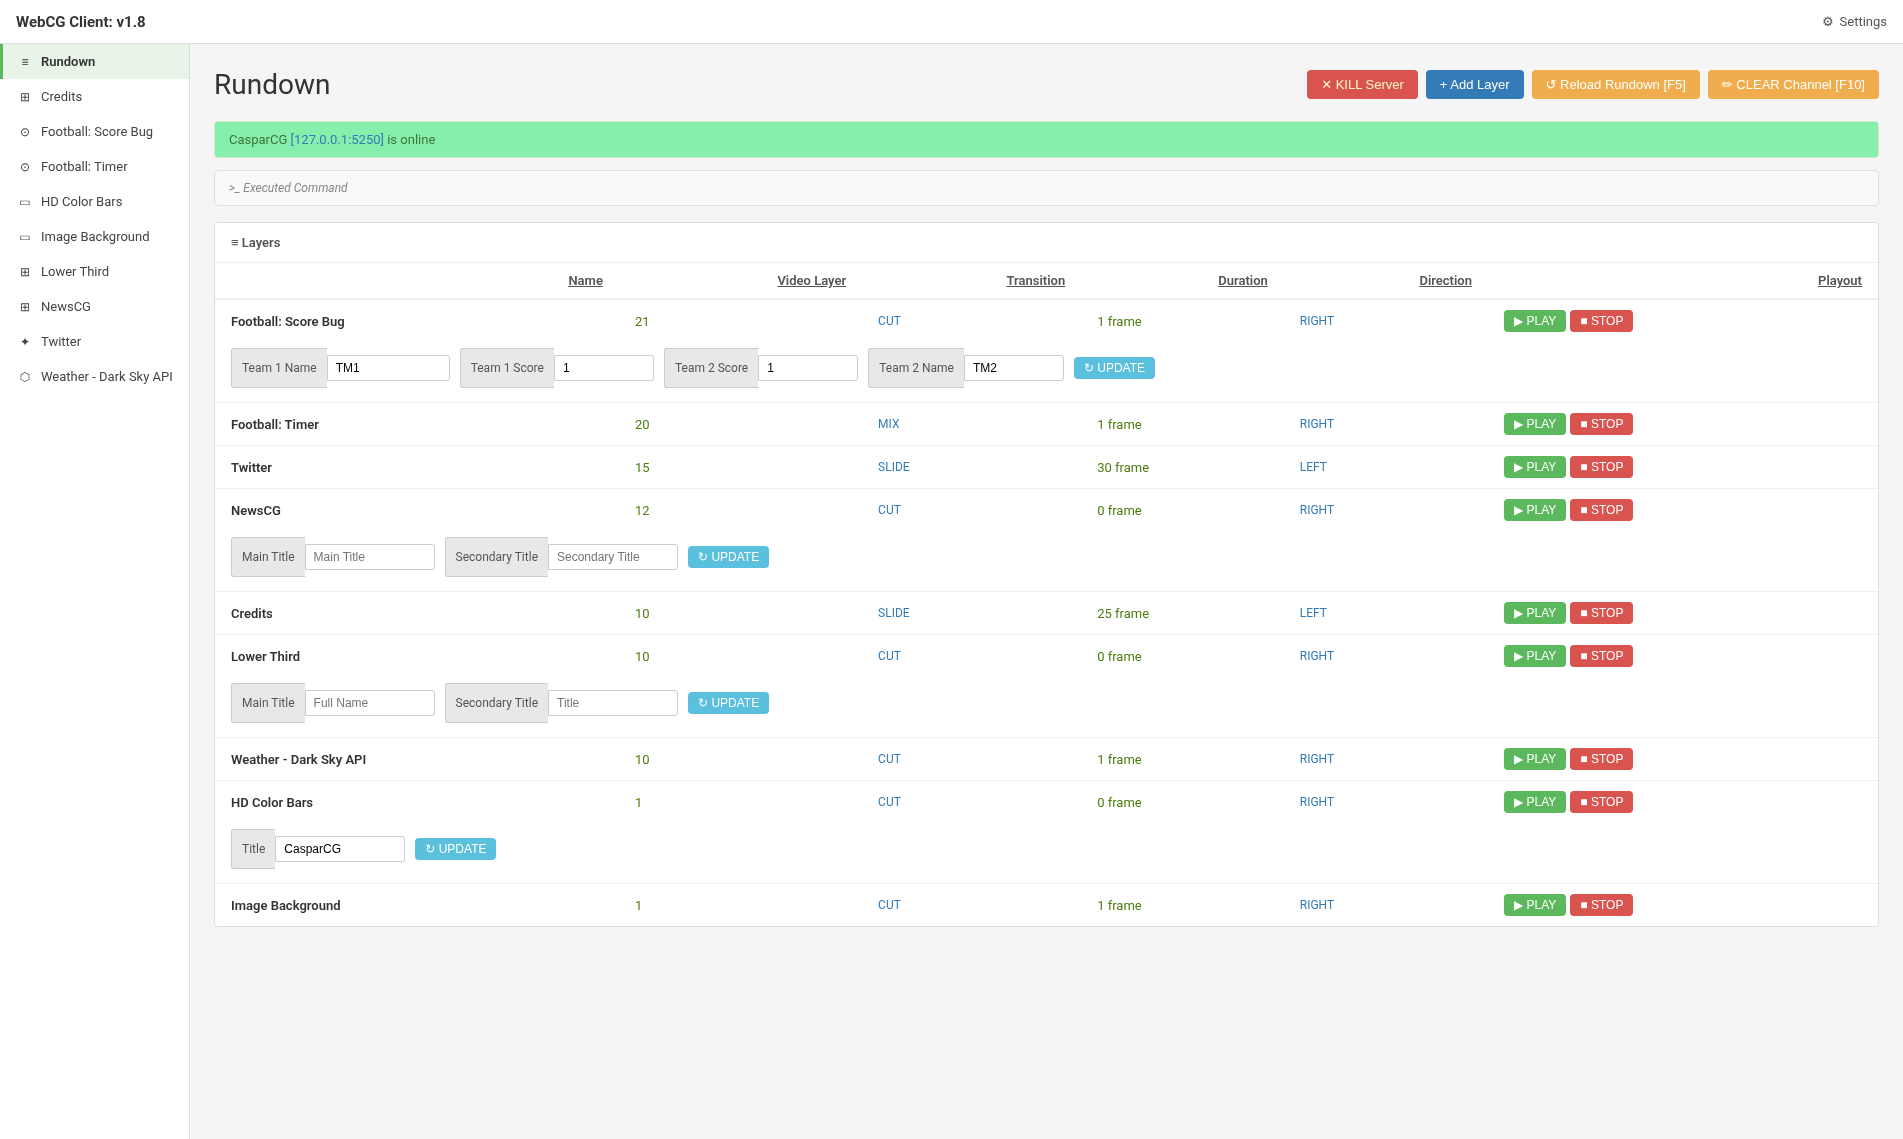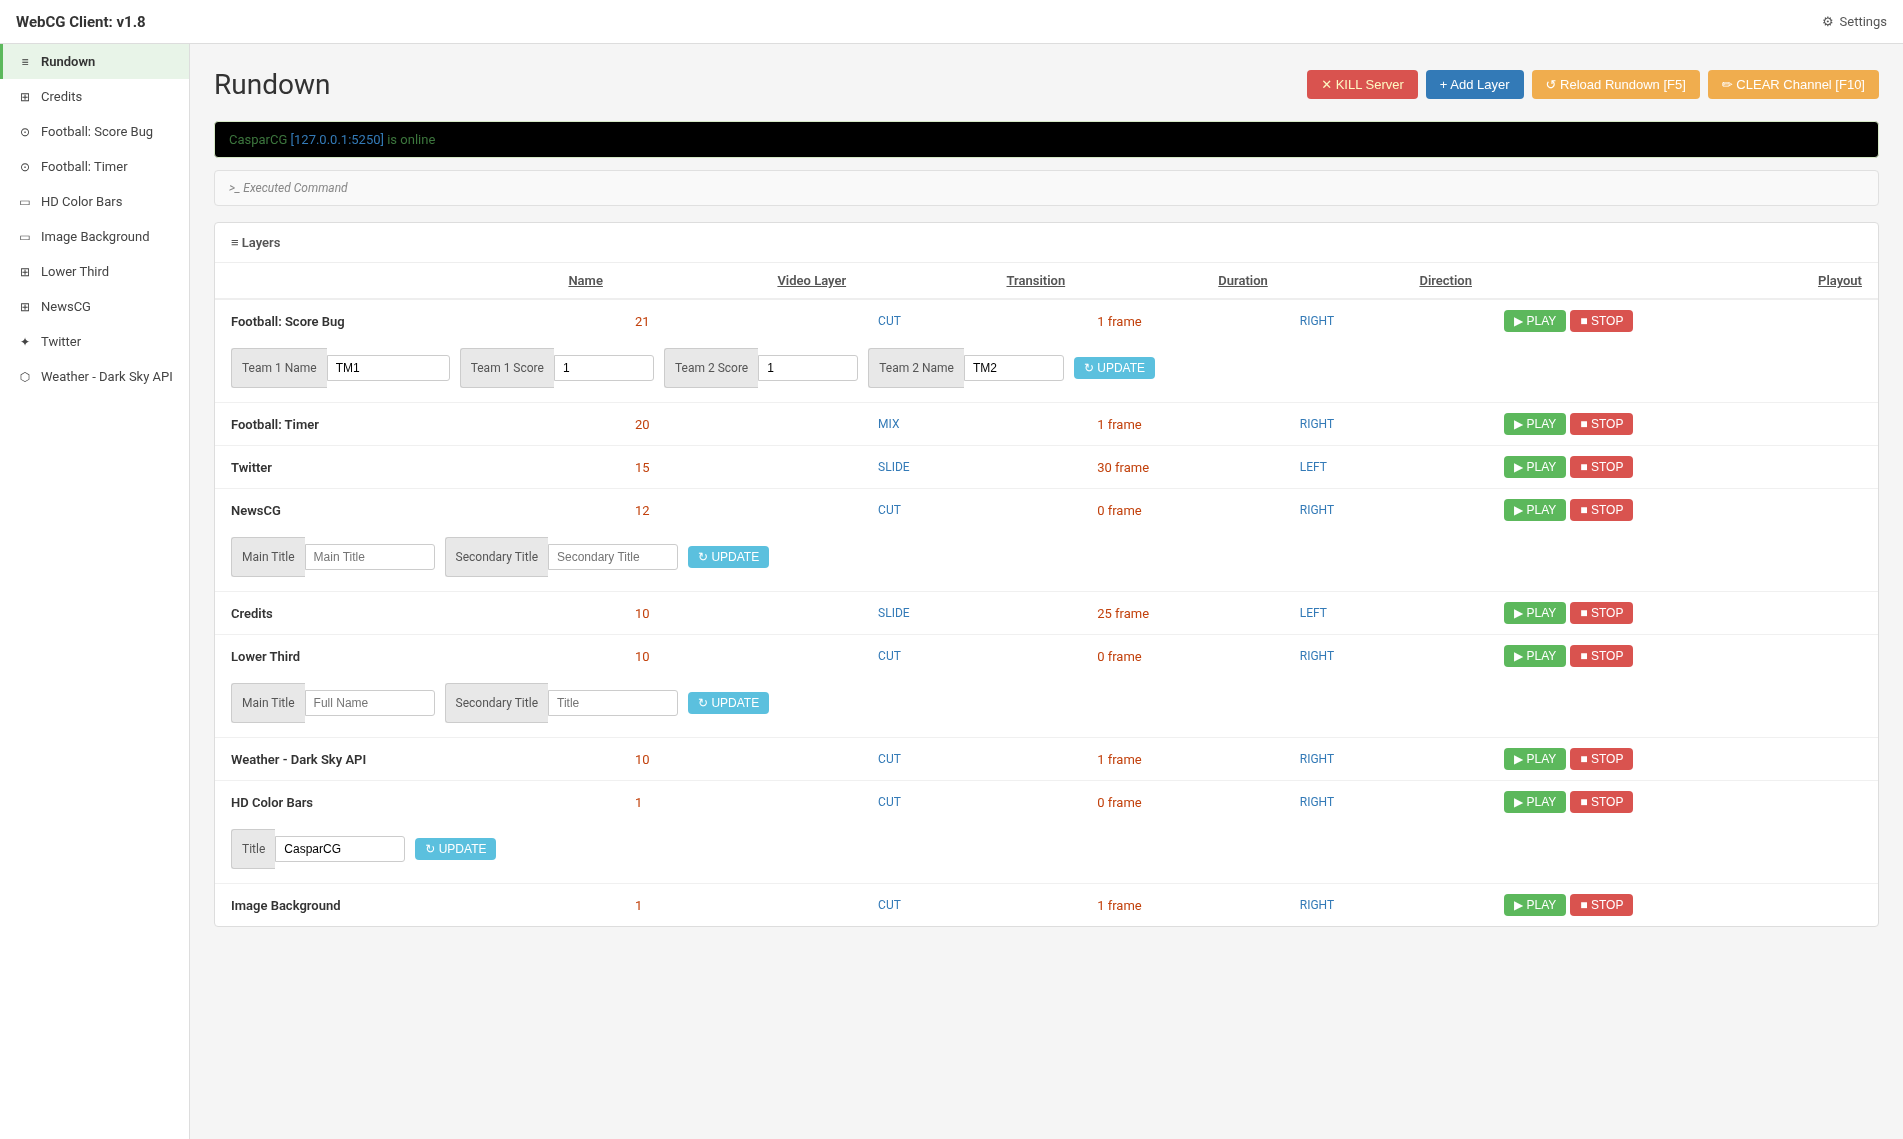--- a/index.html
+++ b/index.html
@@ -75,21 +75,21 @@
       white-space: nowrap;
     }
     .btn-danger { background: #d9534f; color: #fef9c3; }
     .btn-primary { background: #337ab7; color: #fff; }
     .btn-warning { background: #f0ad4e; color: #fff; }
     .btn-info { background: #5bc0de; color: #fff; }
     .btn-sm { padding: 4px 10px; font-size: 12px; }
 
     
     .status-bar {
-      background: #000000;
+      background: #86efac;
       border: 1px solid #d6e9c6;
       border-radius: 4px;
       padding: 10px 14px;
       margin-bottom: 12px;
       color: #3c763d;
       font-size: 13px;
     }
     .status-bar .host { color: #337ab7; }
 
     
@@ -135,21 +135,21 @@
       border-bottom: 2px solid #eee;
       text-decoration: underline;
     }
     .layers-table td {
       padding: 10px 16px;
       vertical-align: middle;
       font-size: 13px;
     }
     .row-main td { border-top: 1px solid #f0f0f0; }
     .row-main td:first-child { font-weight: 600; color: #333; }
-    .row-main td.muted { color: #c2410c; font-weight: normal; }
+    .row-main td.muted { color: #4d7c0f; font-weight: normal; }
     .row-main td.accent { color: #337ab7; font-size: 12px; }
 
     .row-form td { padding: 6px 16px 14px 16px; }
     .form-row { display: flex; gap: 10px; align-items: center; flex-wrap: wrap; }
     .form-group { display: flex; align-items: center; gap: 0; }
     .form-label {
       background: #e8e8e8;
       border: 1px solid #ccc;
       border-right: none;
       padding: 12px 10px;

